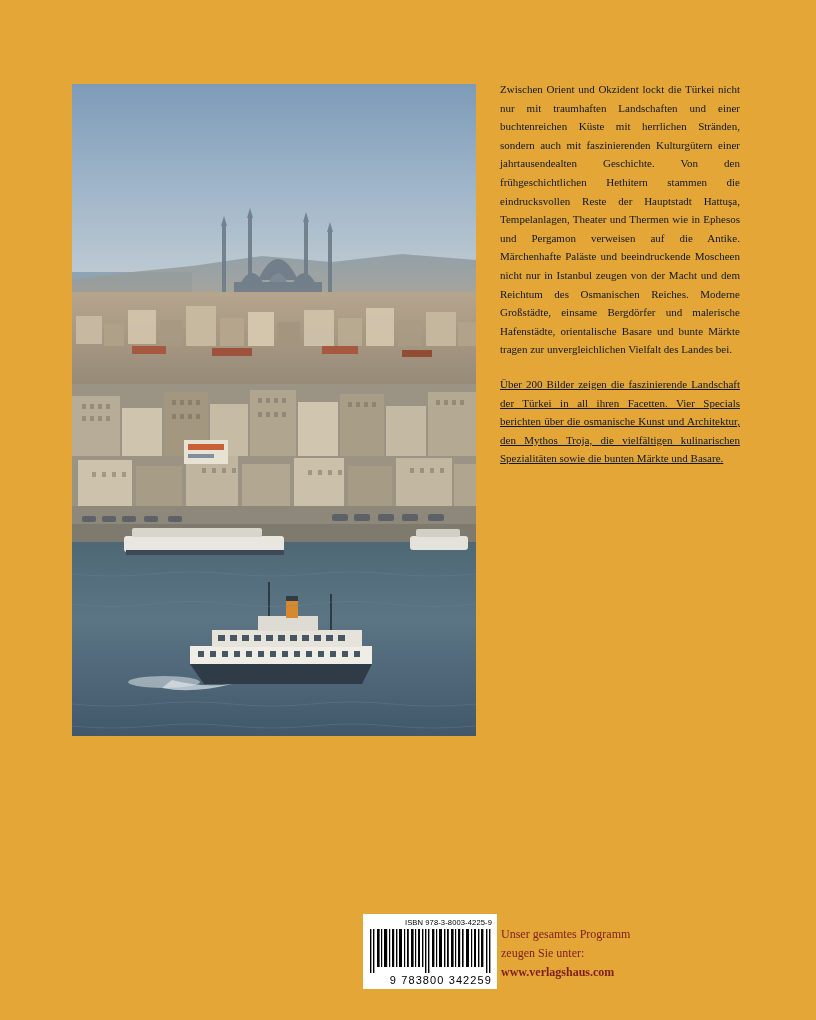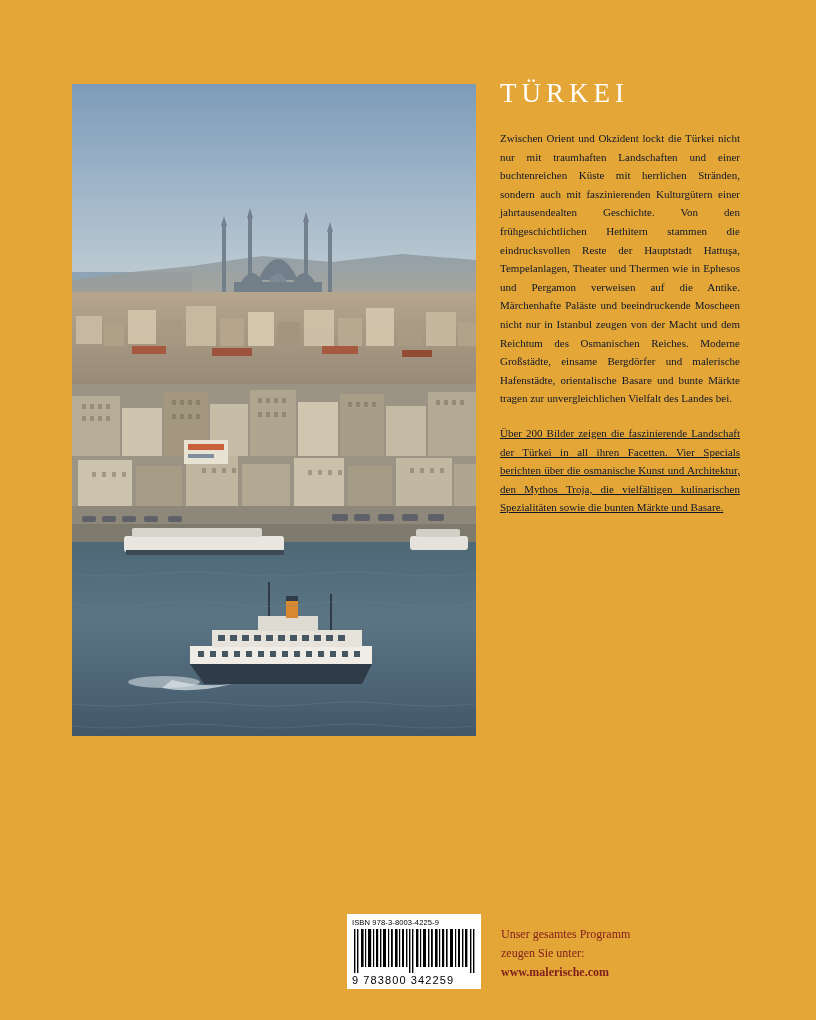--- a/index.html
+++ b/index.html
@@ -50,27 +50,27 @@
     margin: 0 0 16px 0;
     text-align: justify;
     text-justify: inter-word;
     hyphens: manual;
   }
   .body-paragraph:last-child { margin-bottom: 0; text-decoration: underline; }
 
   
   #barcode-block {
     position: absolute;
-    left: 347px;
+    left: 363px;
     top: 914px;
     width: 134px;
     background: #ffffff;
     padding: 4px 5px 3px 5px;
     box-sizing: border-box;
-    text-align: left;
+    text-align: right;
   }
   #isbn-text {
     font-family: "Liberation Sans", sans-serif;
     font-size: 7.6px;
     color: #000000;
     letter-spacing: 0.1px;
     display: block;
     margin-bottom: 2px;
     white-space: nowrap;
   }
@@ -334,21 +334,20 @@
     <g stroke="#6d8493" stroke-width="1" opacity="0.35" fill="none">
       <path d="M0 490 q40 4 80 0 t80 0 t80 0 t80 0 t84 0"></path>
       <path d="M0 520 q40 5 80 0 t80 0 t80 0 t80 0 t84 0"></path>
       <path d="M0 620 q40 4 80 0 t80 0 t80 0 t80 0 t84 0"></path>
       <path d="M0 642 q40 4 80 0 t80 0 t80 0 t80 0 t84 0"></path>
     </g>
   </svg>
 </div>
 
 <div id="text-column">
-  <h1 id="book-title">TÜRKEI</h1>
   <p class="body-paragraph">Zwischen Orient und Okzident lockt die Türkei nicht nur mit traumhaften Landschaften und einer buchtenreichen Küste mit herrlichen Stränden, sondern auch mit faszinierenden Kulturgütern einer jahrtausendealten Geschichte. Von den frühgeschichtlichen Hethitern stammen die eindrucksvollen Reste der Hauptstadt Hattuşa, Tempelanlagen, Theater und Thermen wie in Ephesos und Pergamon verweisen auf die Antike. Märchenhafte Paläste und beeindruckende Moscheen nicht nur in Istanbul zeugen von der Macht und dem Reichtum des Osmanischen Reiches. Moderne Großstädte, einsame Bergdörfer und malerische Hafenstädte, orientalische Basare und bunte Märkte tragen zur unvergleichlichen Vielfalt des Landes bei.</p>
   <p class="body-paragraph">Über 200 Bilder zeigen die faszinierende Landschaft der Türkei in all ihren Facetten. Vier Specials berichten über die osmanische Kunst und Architektur, den Mythos Troja, die vielfältigen kulinarischen Spezialitäten sowie die bunten Märkte und Basare.</p>
 </div>
 
 <div id="barcode-block">
   <span id="isbn-text">ISBN 978-3-8003-4225-9</span>
   <svg id="barcode-bars" viewBox="0 0 124 44" preserveAspectRatio="none">
     <rect x="0" y="0" width="124" height="44" fill="#ffffff"></rect>
     <g fill="#000000">
       <rect x="2" y="0" width="1.4" height="44"></rect>
@@ -385,14 +384,14 @@
       <rect x="118" y="0" width="1.4" height="44"></rect>
       <rect x="121" y="0" width="1.4" height="44"></rect>
     </g>
   </svg>
   <span id="barcode-digits">9  783800 342259</span>
 </div>
 
 <div id="publisher-block">
   <span>Unser gesamtes Programm</span><br>
   <span>zeugen Sie unter:</span>
-  <span id="publisher-url">www.malerische.com</span>
+  <span id="publisher-url">www.verlagshaus.com</span>
 </div>
 
 </body></html>

